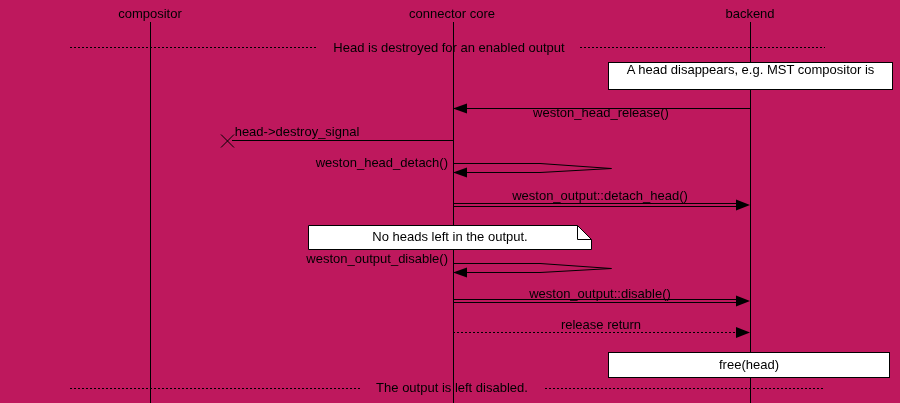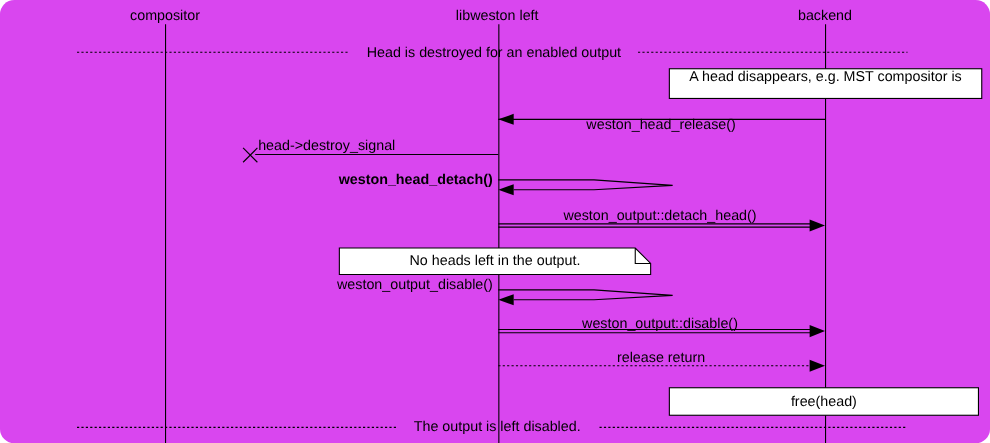--- a/index.html
+++ b/index.html
@@ -1,17 +1,17 @@
 <!DOCTYPE html>
 <html><head>
 <meta charset="utf-8">
 <style>
   html,body { margin:0; padding:0; background:#fff; }
-  .stage { position:relative; width:900px; height:403px; background:#d946ef;
-           font-family:"Liberation Sans", sans-serif; overflow:hidden;border-radius:13px; }
+  .stage { position:relative; width:900px; height:403px; background:#be185d;
+           font-family:"Liberation Sans", sans-serif; overflow:hidden; }
   .stage svg { position:absolute; left:0; top:0; }
   .lbl { position:absolute; font-size:13px; line-height:14px; color:#000;
          white-space:nowrap; }
   .ctr { transform:translateX(-50%); }
   .rgt { text-align:right; }
   .boxtxt { position:absolute; font-size:13px; line-height:13px; color:#000;
             text-align:center; white-space:nowrap; }
   .boxtxt span { display:block; }
 </style>
 </head>
@@ -57,33 +57,33 @@
     <line x1="453" y1="332.5" x2="737" y2="332.5" stroke="#000" stroke-width="1" stroke-dasharray="2,2"></line>
     <polygon points="750,332.5 736,327 736,338" fill="#000"></polygon>
 
     <rect x="608.5" y="352.5" width="281" height="25" fill="#fff" stroke="#000" stroke-width="1"></rect>
 
     <line x1="70" y1="388.5" x2="360" y2="388.5" stroke="#000" stroke-width="1" stroke-dasharray="2,2"></line>
     <line x1="545" y1="388.5" x2="825" y2="388.5" stroke="#000" stroke-width="1" stroke-dasharray="2,2"></line>
   </svg>
 
   <div class="lbl ctr" style="left:150px; top:7px;">compositor</div>
-  <div class="lbl ctr" style="left:452px; top:7px;">libweston left</div>
+  <div class="lbl ctr" style="left:452px; top:7px;">connector core</div>
   <div class="lbl ctr" style="left:750px; top:7px;">backend</div>
 
   <div class="lbl ctr" style="left:449px; top:41px;">Head is destroyed for an enabled output</div>
   <div class="lbl ctr" style="left:452px; top:381px;">The output is left disabled.</div>
 
   <div class="boxtxt" style="left:608px; top:63px; width:285px;">
     <span>A head disappears, e.g. MST compositor is</span>
   </div>
 
   <div class="lbl ctr" style="left:601px; top:94px;margin-top:12px;">weston_head_release()</div>
   <div class="lbl ctr" style="left:297px; top:125px;">head-&gt;destroy_signal</div>
-  <div class="lbl rgt" style="right:452px; top:156px;font-weight:bold;">weston_head_detach()</div>
+  <div class="lbl rgt" style="right:452px; top:156px;">weston_head_detach()</div>
   <div class="lbl ctr" style="left:600px; top:189px;">weston_output::detach_head()</div>
   <div class="lbl ctr" style="left:600px; top:287px;">weston_output::disable()</div>
   <div class="lbl rgt" style="right:452px; top:252px;">weston_output_disable()</div>
   <div class="lbl ctr" style="left:601px; top:318px;">release return</div>
 
   <div class="boxtxt" style="left:608px; top:358px; width:282px;">free(head)</div>
 
   <div class="boxtxt" style="left:308px; top:230px; width:284px;">No heads left in the output.</div>
 
 </div>

